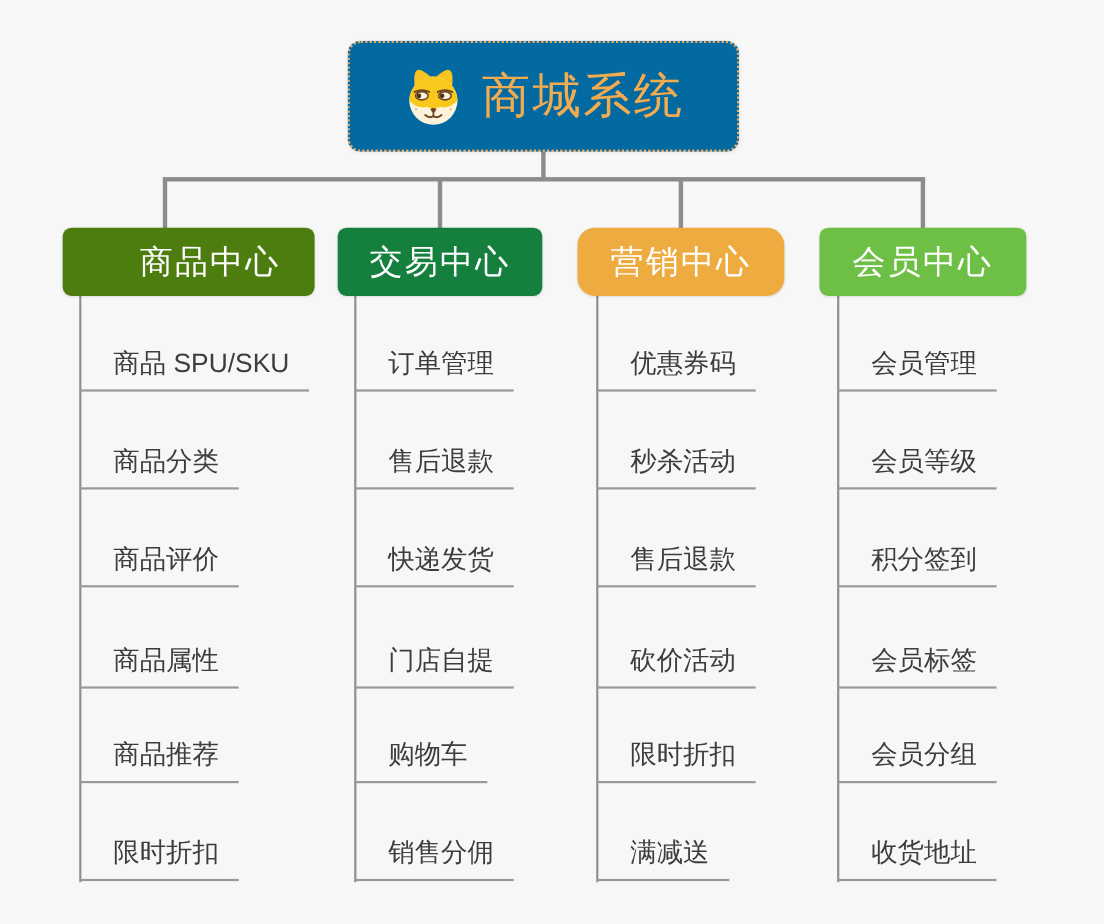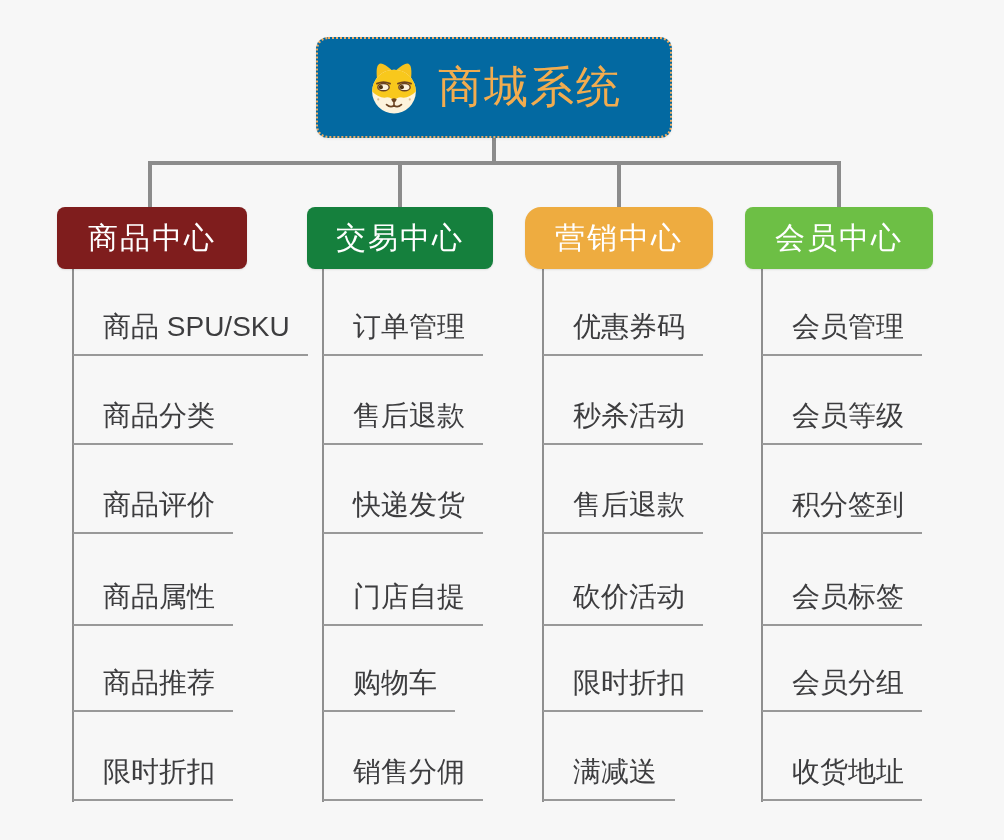--- a/index.html
+++ b/index.html
@@ -34,21 +34,21 @@
   }
   .b0{left:57px;width:190px}
   .b1{left:307px;width:186px}
   .b2{left:525px;width:188px}
   .b3{left:745px;width:188px}
   
   .item{
     position:absolute;height:48px;box-sizing:border-box;
     border-bottom:2px solid #999999;
     padding:0 18px 8px 30px;
-    font-size:28px;color:#3d3d3f;white-space:nowrap;
+    font-size:24px;color:#3d3d3f;white-space:nowrap;
     display:flex;align-items:flex-end;cursor:default;
   }
   .c0{left:73px}.c1{left:323px}.c2{left:543px}.c3{left:762px}
   .r0{top:308px}.r1{top:397px}.r2{top:486px}
   .r3{top:578px}.r4{top:664px}.r5{top:753px}
 </style>
 </head>
 <body>
 
 <div class="line root-drop"></div>
@@ -76,21 +76,21 @@
     <circle cx="41" cy="31" r="2.4" fill="#4e3312"></circle>
     <path d="M28.8 45 q3.2 -2.6 6.4 0 q-1.6 3.4 -3.2 3.4 q-1.6 0 -3.2 -3.4 z" fill="#6b4423"></path>
     <path d="M32 48 L32 52" stroke="#6b4423" stroke-width="1.8" stroke-linecap="round"></path>
     <path d="M23.5 51 Q28 55 32 52 Q36 55 40.5 51" stroke="#6b4423" stroke-width="2" fill="none" stroke-linecap="round"></path>
     <circle cx="14" cy="45" r="1.2" fill="#d9b98a"></circle>
     <circle cx="50" cy="45" r="1.2" fill="#d9b98a"></circle>
   </svg>
   <span class="root-label" style="color: rgb(242, 172, 79);">商城系统</span>
 </div>
 
-<div class="branch b0" style="background-color: #7f1d1d;">商品中心</div>
+<div class="branch b0" style="background-color: #4d7c0f; padding-left: 39px;">商品中心</div>
 <div class="branch b1" style="background-color: #15803d;">交易中心</div>
 <div class="branch b2" style="background-color: rgb(238, 172, 64); border-radius: 16px;">营销中心</div>
 <div class="branch b3" style="background-color: rgb(109, 191, 69);">会员中心</div>
 
 <div class="item c0 r0">商品 SPU/SKU</div>
 <div class="item c0 r1">商品分类</div>
 <div class="item c0 r2">商品评价</div>
 <div class="item c0 r3">商品属性</div>
 <div class="item c0 r4">商品推荐</div>
 <div class="item c0 r5">限时折扣</div>

